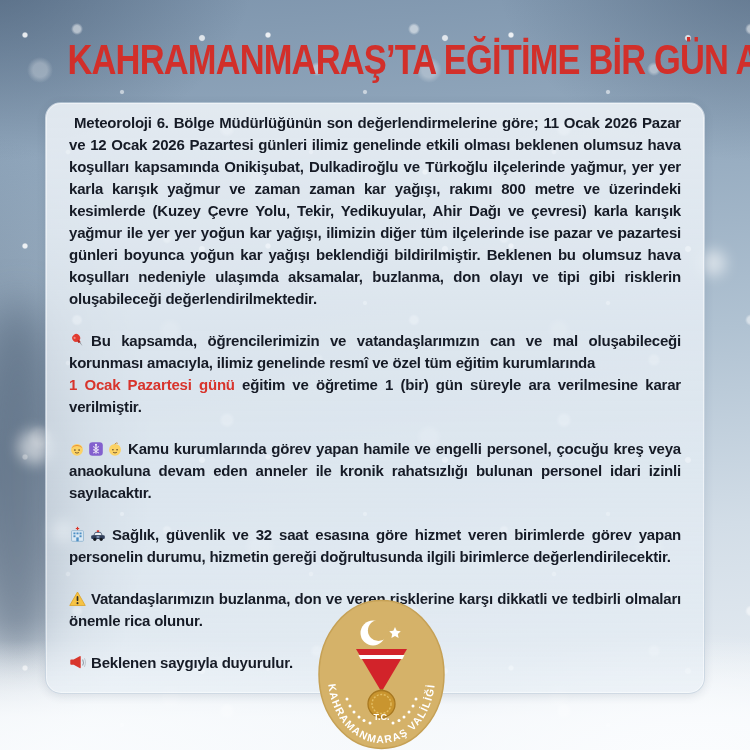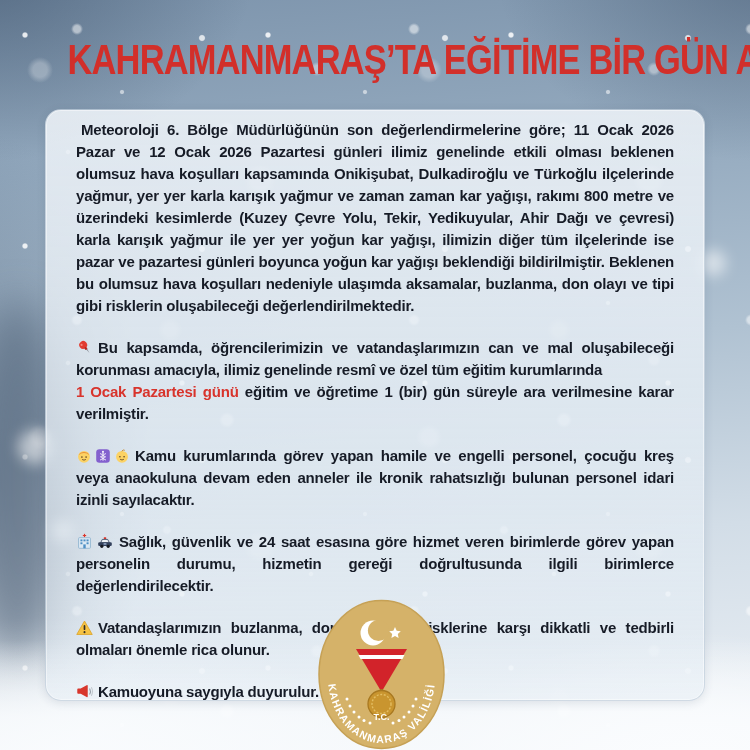--- a/index.html
+++ b/index.html
@@ -35,25 +35,25 @@
   .bokeh{position:absolute;border-radius:50%;background:rgba(255,255,255,.55);filter:blur(7px);pointer-events:none;}
   .tree-shadow{position:absolute;left:-28px;top:300px;width:92px;height:360px;border-radius:50%;
     background:rgba(70,88,110,.5);filter:blur(20px);pointer-events:none;}
   .drift{position:absolute;left:0;bottom:0;width:100%;height:110px;pointer-events:none;
     background:linear-gradient(to bottom, rgba(255,255,255,0), rgba(250,252,254,.8) 70%);}
 
   .title{position:absolute;top:36px;left:0;width:750px;text-align:center;white-space:nowrap;
     font-weight:bold;font-size:42px;letter-spacing:-1px;color:#d22f2a;
     transform:scaleX(.82);transform-origin:50% 50%;}
 
-  .panel{position:absolute;left:45px;top:109px;width:660px;height:592px;border-radius:16px;
+  .panel{position:absolute;left:45px;top:102px;width:660px;height:592px;border-radius:16px;
     background:linear-gradient(180deg, rgba(238,243,248,.88) 0%, rgba(230,238,245,.74) 60%, rgba(230,238,245,.55) 100%);
     border:1px solid rgba(150,170,190,.35);
     box-shadow:inset 0 0 0 1px rgba(255,255,255,.45), 0 2px 10px rgba(40,60,80,.12);
-    box-sizing:border-box;padding:9px 30px 0;}
+    box-sizing:border-box;padding:9px 23px 0;}
   .para{margin:0 0 20px;font-size:15px;line-height:22px;font-weight:bold;letter-spacing:-.2px;
     color:#161b26;text-align:justify;}
   .para.indent{text-indent:5px;}
   .red{color:#d8342c;}
   .ic{display:inline-block;vertical-align:-3px;margin-right:5px;}
   .ic svg{display:block;}
   .ic + .ic{margin-left:-2px;}
 
   .seal{position:absolute;left:317px;top:599px;width:129px;height:151px;z-index:5;}
 </style>
@@ -117,33 +117,33 @@
             <rect x="5.2" y="11" width="2.4" height="2.2" fill="#4d8fc4"></rect>
             <rect x="12.4" y="11" width="2.4" height="2.2" fill="#4d8fc4"></rect>
             <rect x="8.6" y="13.4" width="2.8" height="4.6" fill="#4d8fc4"></rect>
           </svg></span><span class="ic"><svg width="18" height="16" viewBox="0 0 22 20">
             <rect x="9.4" y="4.2" width="3.2" height="2" rx="0.6" fill="#d8362c"></rect>
             <path d="M5.5 11 L7.6 6.8 h6.8 L16.5 11 Z" fill="#eef3f7" stroke="#33415c" stroke-width="1"></path>
             <rect x="2.5" y="10.4" width="17" height="4.6" rx="1.6" fill="#33415c"></rect>
             <circle cx="7" cy="15.4" r="2" fill="#14181f"></circle>
             <circle cx="15" cy="15.4" r="2" fill="#14181f"></circle>
             <rect x="9.2" y="11.4" width="3.6" height="2" fill="#8fa4c2"></rect>
-          </svg></span><span>Sağlık, güvenlik ve 24 saat esasına göre hizmet veren birimlerde görev yapan personelin durumu, hizmetin gereği doğrultusunda ilgili birimlerce değerlendirilecektir.</span></p>
+          </svg></span><span>Sağlık, güvenlik ve 32 saat esasına göre hizmet veren birimlerde görev yapan personelin durumu, hizmetin gereği doğrultusunda ilgili birimlerce değerlendirilecektir.</span></p>
 
     <p class="para"><span class="ic"><svg width="17" height="16" viewBox="0 0 20 19">
             <path d="M10 1.2 L19.2 17.2 H0.8 Z" fill="#f6c344" stroke="#dca42a" stroke-width="1" stroke-linejoin="round"></path>
             <rect x="9" y="6" width="2" height="6" rx="1" fill="#332f28"></rect>
             <circle cx="10" cy="14.4" r="1.2" fill="#332f28"></circle>
           </svg></span><span>Vatandaşlarımızın buzlanma, don ve veren risklerine karşı dikkatli ve tedbirli olmaları önemle rica olunur.</span></p>
 
     <p class="para"><span class="ic"><svg width="17" height="17" viewBox="0 0 20 20">
             <path d="M12.5 2.5 L5.5 6.5 H2.5 a1 1 0 0 0 -1 1 v4 a1 1 0 0 0 1 1 h3 l7 4 a0.9 0.9 0 0 0 1.3 -0.8 V3.3 a0.9 0.9 0 0 0 -1.3 -0.8 Z" fill="#d8362c"></path>
             <path d="M16.2 7 q1.6 3 0 6" stroke="#9aa2ab" stroke-width="1.4" fill="none" stroke-linecap="round"></path>
             <path d="M18.2 5.4 q2.4 4.6 0 9.2" stroke="#c2c8cf" stroke-width="1.2" fill="none" stroke-linecap="round"></path>
-          </svg></span><span>Kamuoyuna saygıyla duyurulur.</span></p>
+          </svg></span><span>Beklenen saygıyla duyurulur.</span></p>
 
   </div>
 
   <div class="seal">
     <svg width="129" height="151" viewBox="0 0 129 151">
       <ellipse cx="64.5" cy="75.5" rx="62.5" ry="74" fill="#d5b269" stroke="#c6a155" stroke-width="1.5"></ellipse>
       <g>
         <circle cx="56" cy="34" r="12.5" fill="#ffffff"></circle>
         <circle cx="61.5" cy="31.5" r="10.6" fill="#d5b269"></circle>
         <path d="M78 28 l1.7 3.8 4.1 0.4 -3 2.8 0.8 4 -3.6 -2 -3.6 2 0.8 -4 -3 -2.8 4.1 -0.4 Z" fill="#ffffff"></path>

